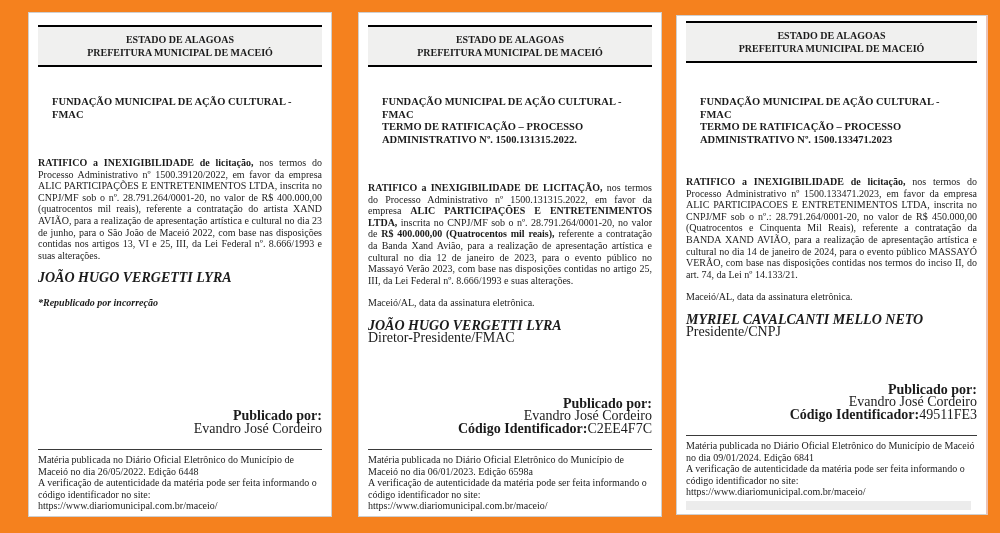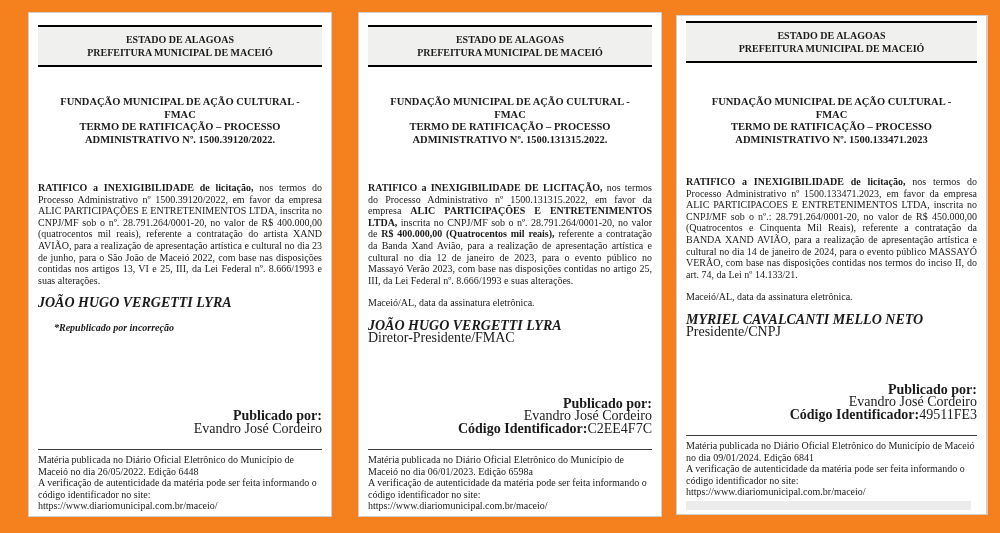--- a/index.html
+++ b/index.html
@@ -29,38 +29,37 @@
     border-bottom:2px solid #000;
     text-align:center;
     font-weight:bold;
     font-size:10px;
     line-height:12.5px;
     padding:7px 0 6px 0;
   }
   #panel-3 .agency-box{margin-top:5px;}
   .doc-title{
     margin-top:29px;
-    text-align:center;
     font-weight:bold;
     font-size:10.5px;
     line-height:12.5px;
     padding:0 14px;
   }
   #panel-3 .doc-title{margin-top:33px;}
   .body-par{
     margin-top:36px;
     text-align:justify;
     font-size:10px;
     line-height:11.6px;
   }
   #panel-3 .body-par{margin-top:30px;}
   .place-line{margin-top:11px;font-size:10px;line-height:11.6px;}
   .signer{margin-top:11px;font-size:14px;line-height:11.6px;}
   .signer-name{font-weight:bold;font-style:italic;}
-  .republish-note{margin-top:13px;font-weight:bold;font-style:italic;font-size:10px;margin-left:16px;}
+  .republish-note{margin-top:13px;font-weight:bold;font-style:italic;font-size:10px;}
   .spacer{flex:1;}
   .published{
     text-align:right;
     font-size:14px;
     line-height:12.5px;
   }
   .published .pub-label{font-weight:bold;}
   .published .code-label{font-weight:bold;}
   .footer{
     border-top:1px solid #3a3a3a;
@@ -76,21 +75,20 @@
 
 <div id="canvas" style="background: rgb(245, 129, 30);">
 
   <div class="panel" id="panel-1">
     <div class="agency-box">
       <div>ESTADO DE ALAGOAS</div>
       <div>PREFEITURA MUNICIPAL DE MACEIÓ</div>
     </div>
     <div class="doc-title">
         <div>FUNDAÇÃO MUNICIPAL DE AÇÃO CULTURAL - FMAC</div>
-        <div>TERMO DE RATIFICAÇÃO – PROCESSO ADMINISTRATIVO Nº. 1500.39120/2022.</div>
       </div>
     <div class="body-par"><b>RATIFICO a INEXIGIBILIDADE de licitação,</b><span> nos termos do Processo Administrativo nº 1500.39120/2022, em favor da empresa ALIC PARTICIPAÇÕES E ENTRETENIMENTOS LTDA, inscrita no CNPJ/MF sob o nº. 28.791.264/0001-20, no valor de R$ 400.000,00 (quatrocentos mil reais), referente a contratação do artista XAND AVIÃO, para a realização de apresentação artística e cultural no dia 23 de junho, para o São João de Maceió 2022, com base nas disposições contidas nos artigos 13, VI e 25, III, da Lei Federal nº. 8.666/1993 e suas alterações.</span></div>
     <div class="signer">
       <div class="signer-name">JOÃO HUGO VERGETTI LYRA</div>
     </div>
     <div class="republish-note">*Republicado por incorreção</div>
     <div class="spacer"></div>
     <div class="published">
       <div class="pub-label">Publicado por:</div>
       <div>Evandro José Cordeiro</div>

